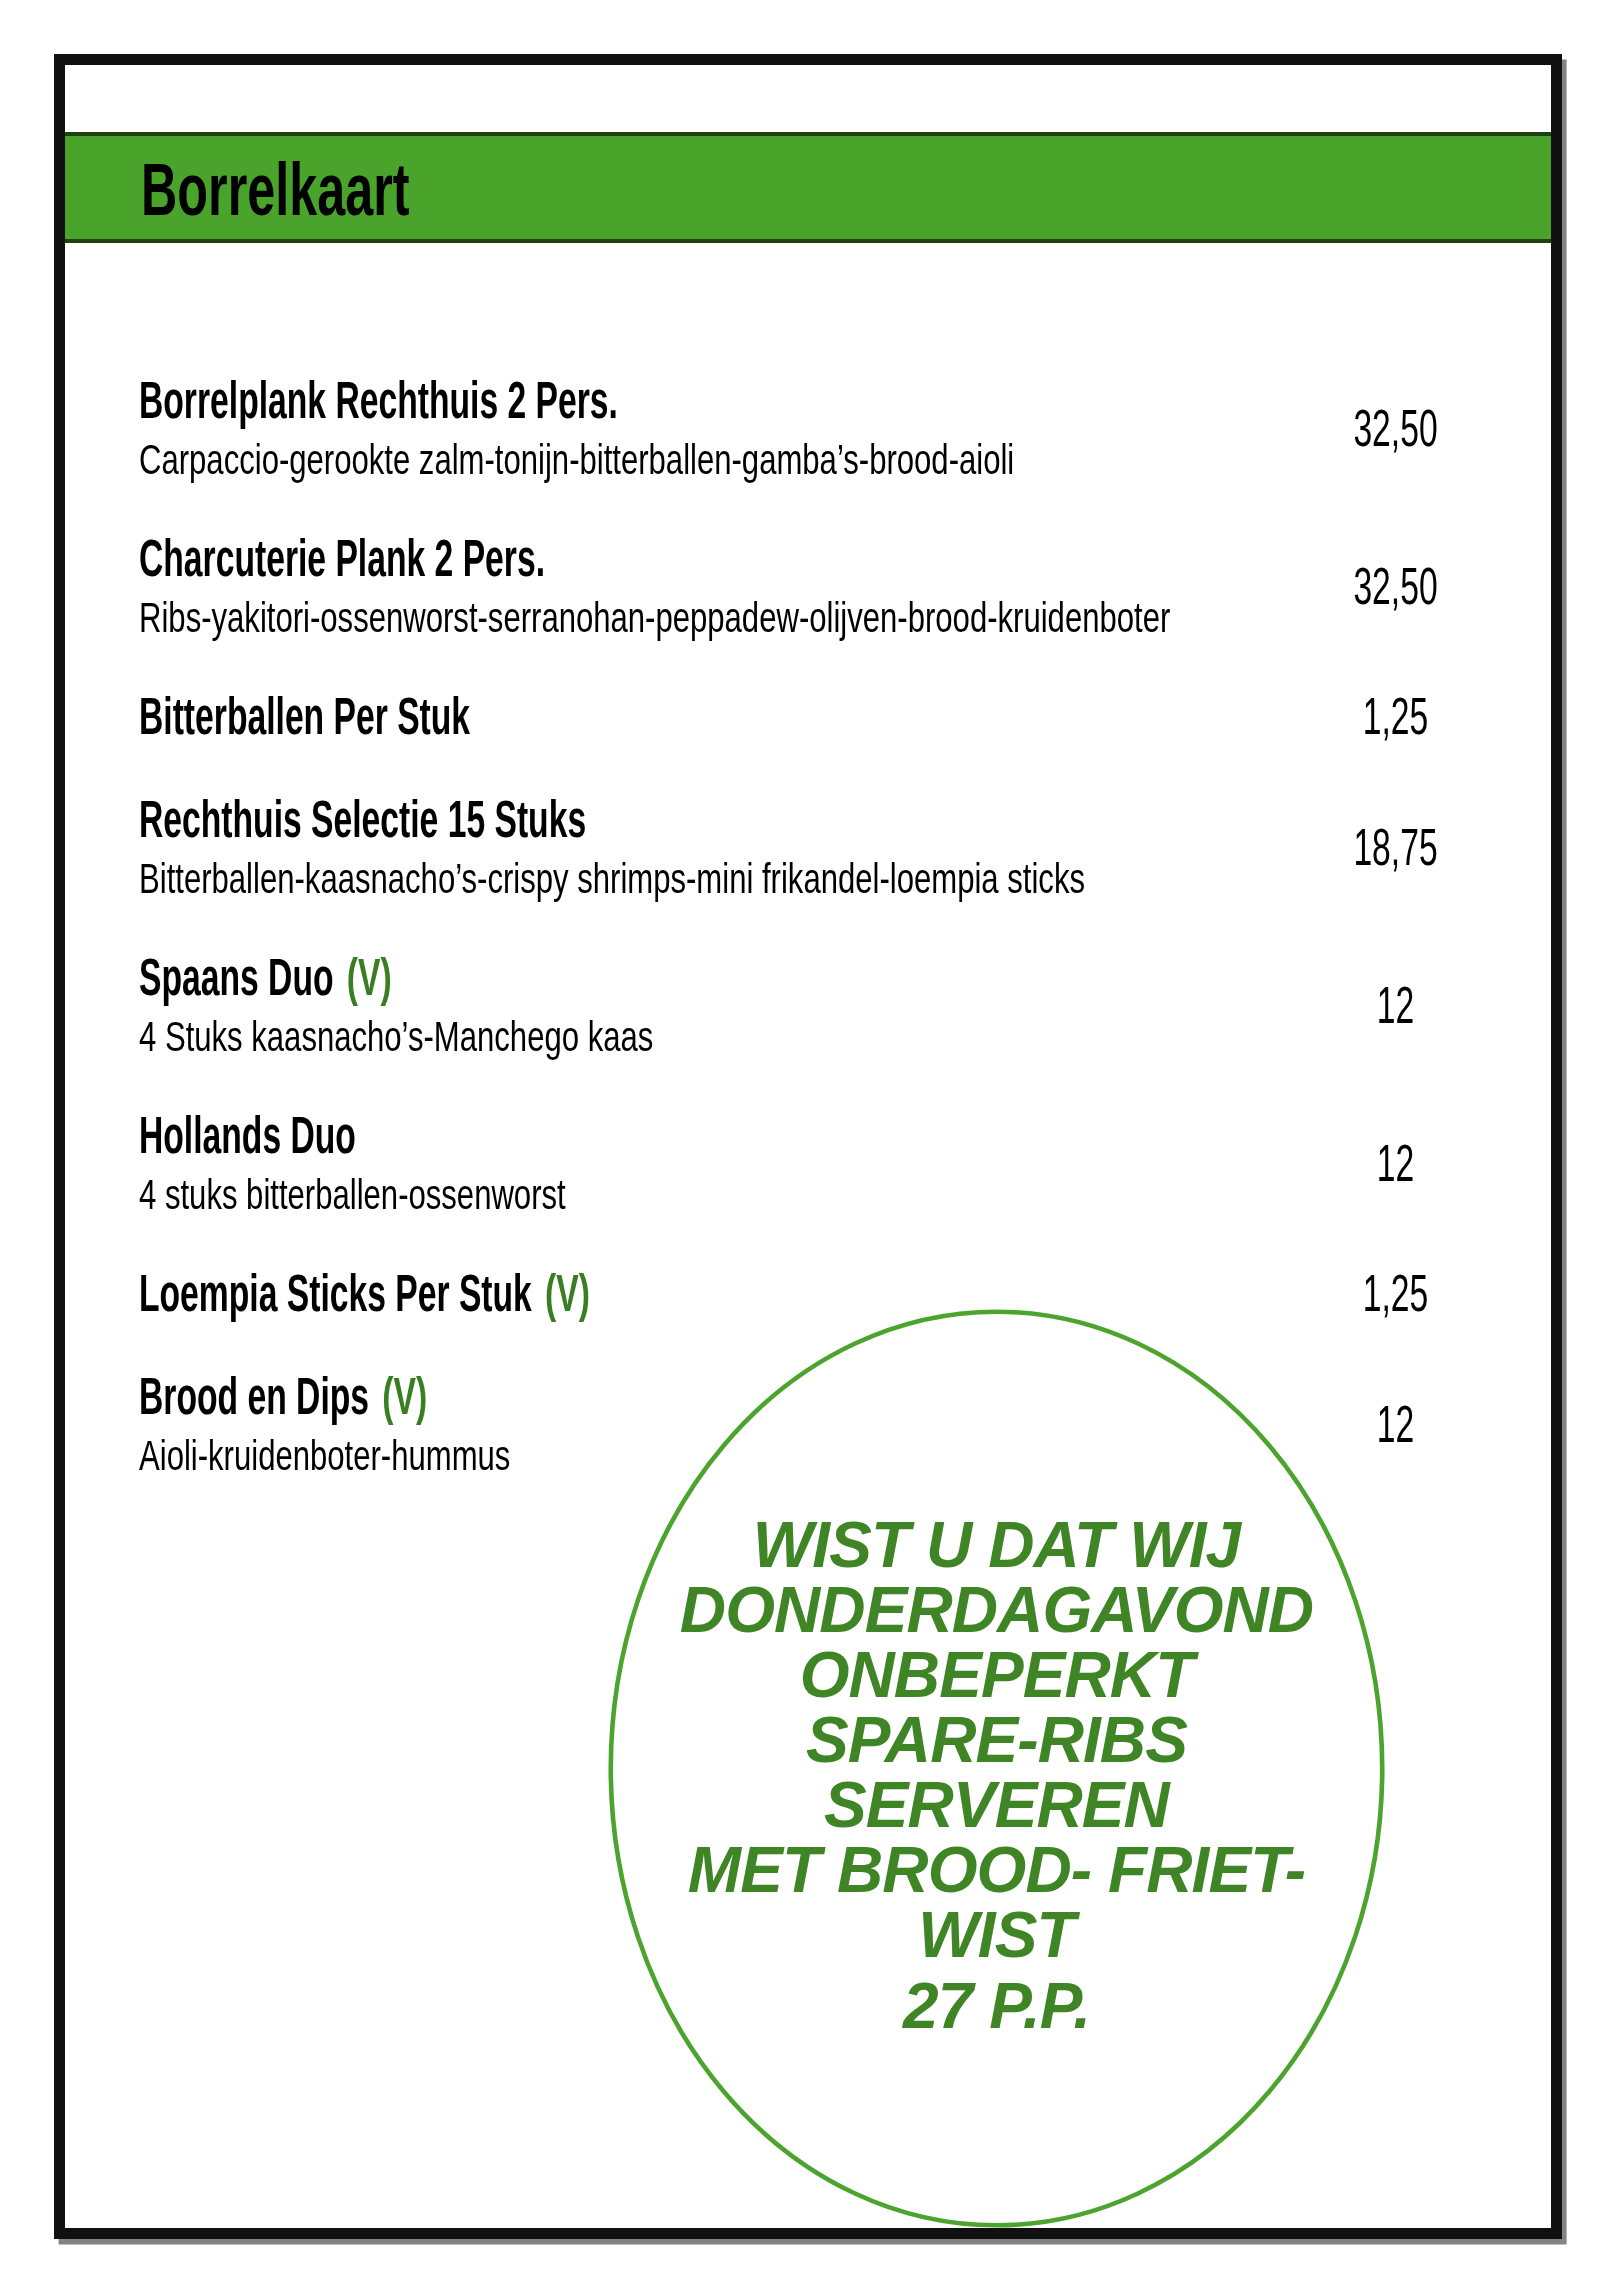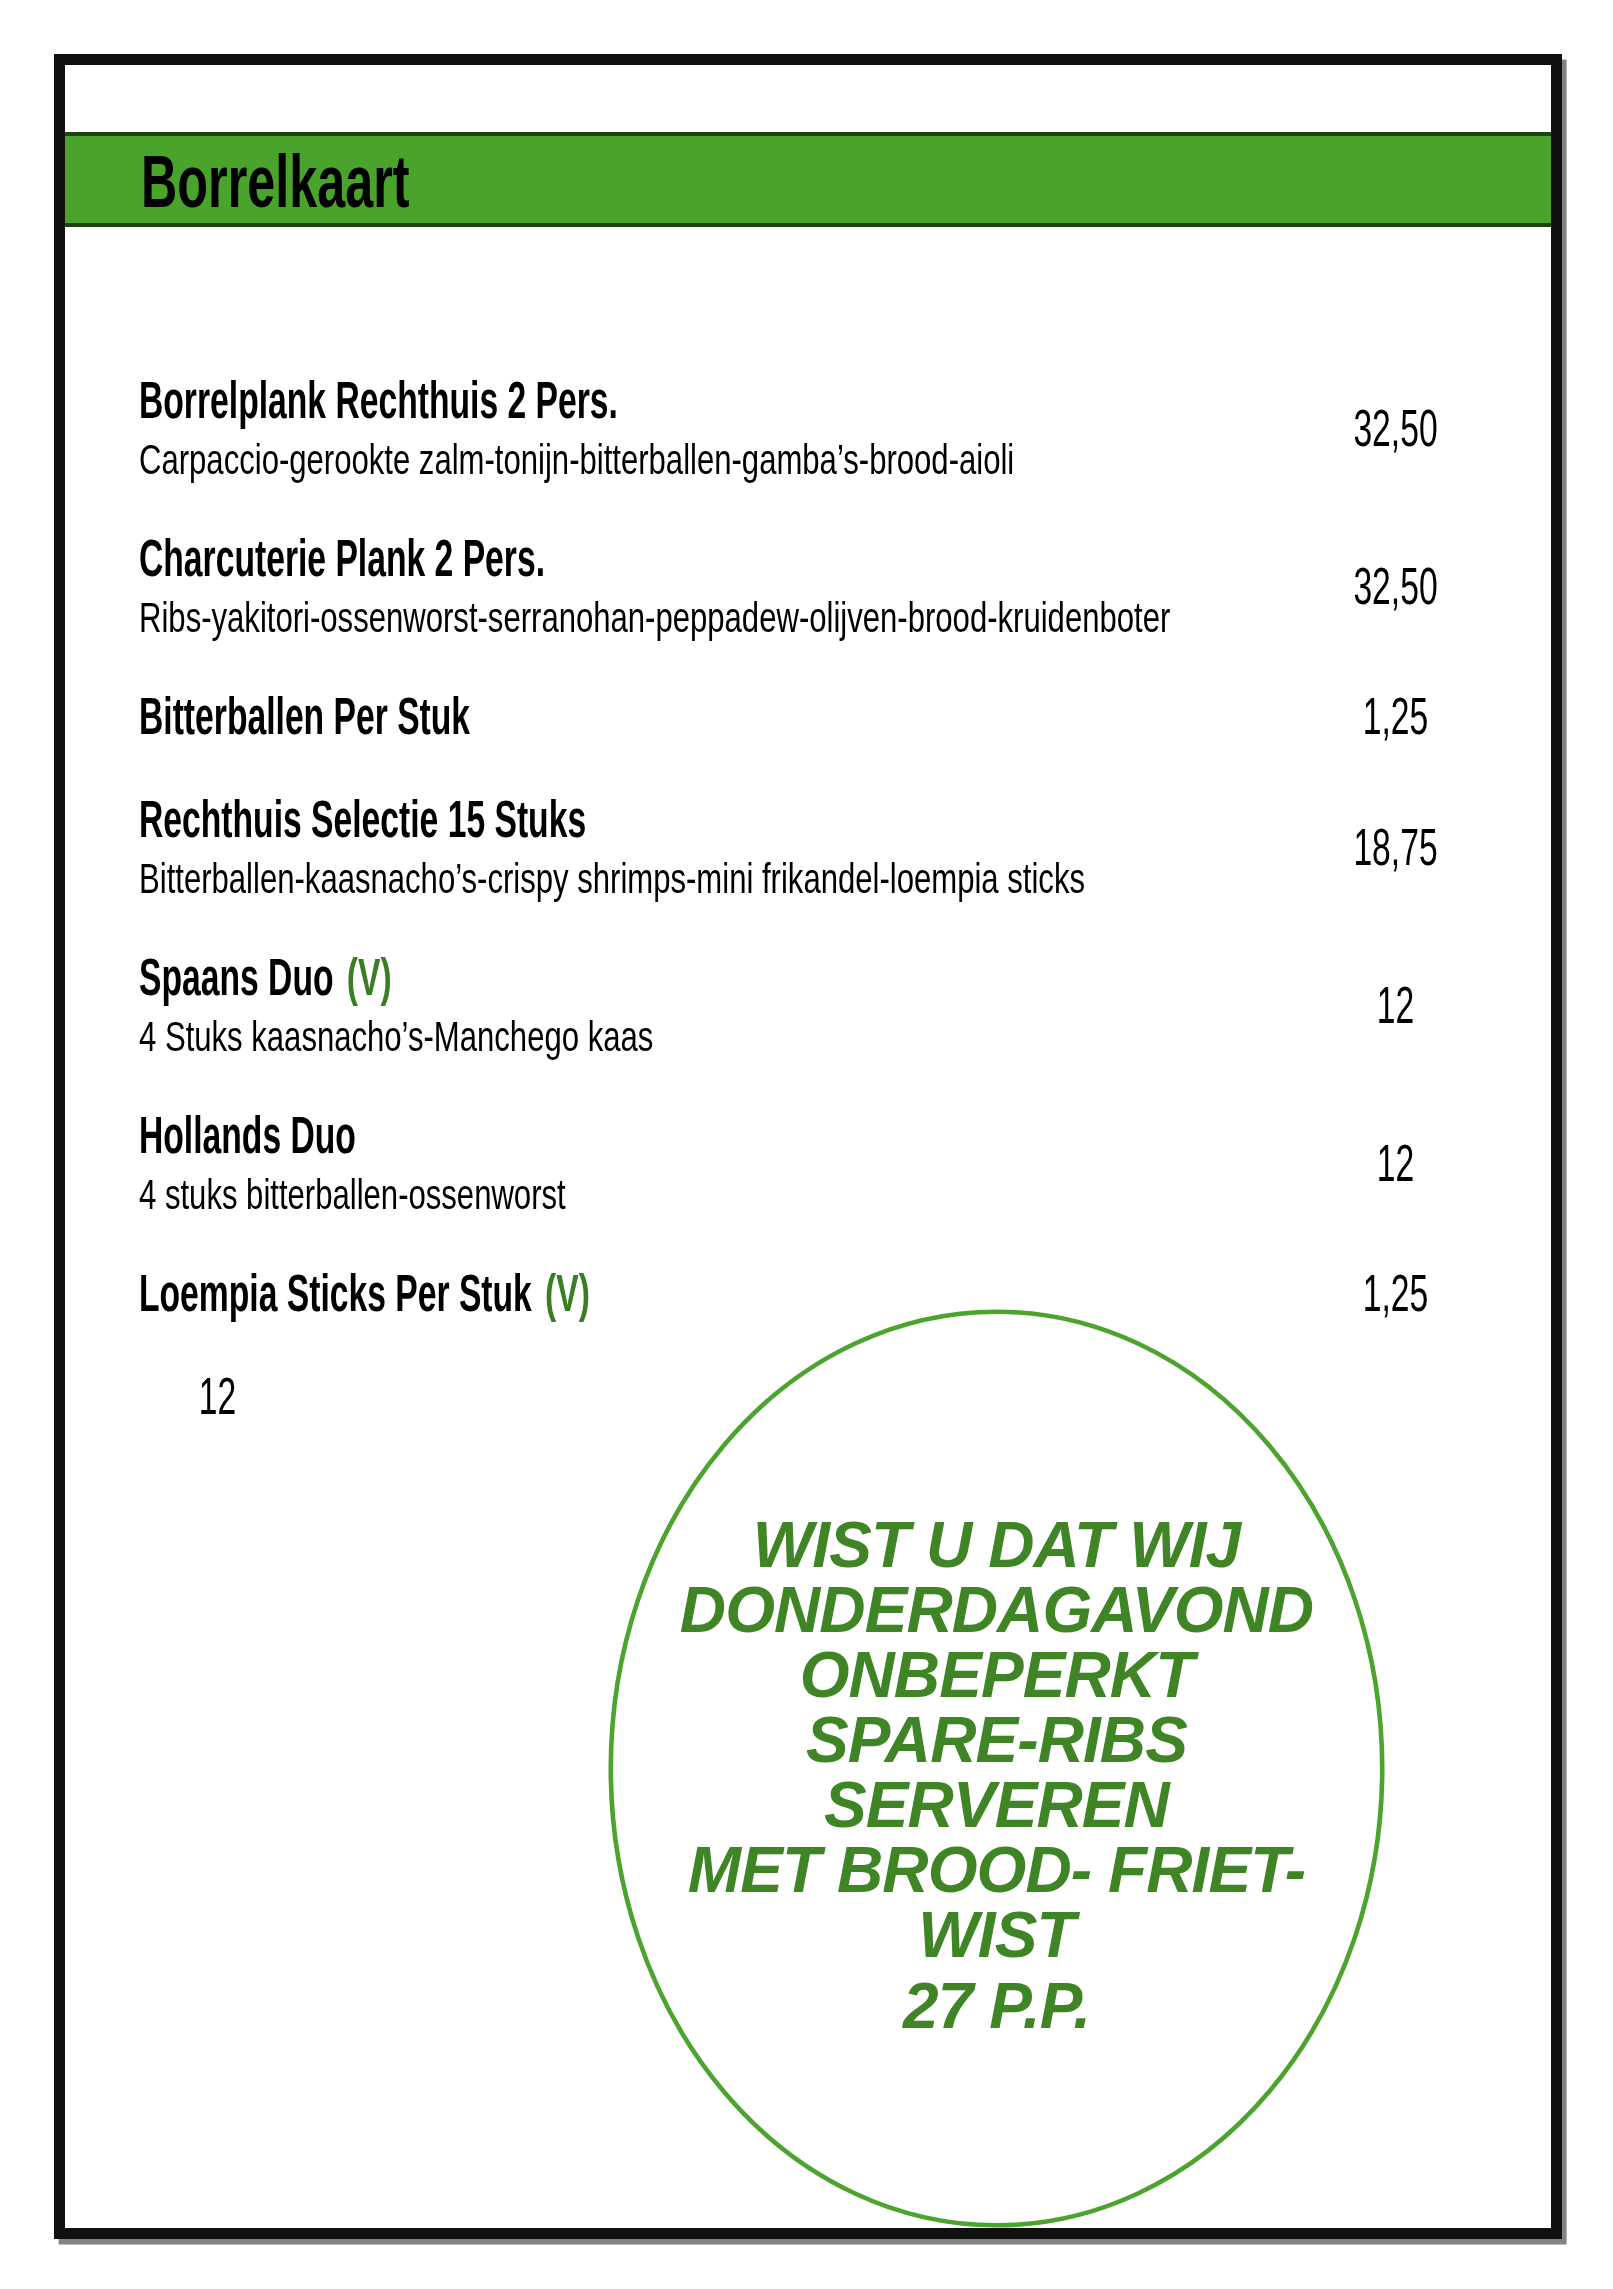--- a/index.html
+++ b/index.html
@@ -26,21 +26,21 @@
     left:54px;top:54px;
     width:1508px;height:2185px;
     border:11px solid var(--frame-black);
     box-shadow:4.6px 5.5px 0 rgba(90,90,90,.75);
     background:#ffffff;
   }
   
   .header-bar{
     position:absolute;
     left:0;top:67px;
-    width:100%;height:95px;
+    width:100%;height:111px;
     background:var(--bar-green);
     border-top:4.6px solid var(--bar-border-green);
     border-bottom:4.6px solid var(--bar-border-green);
     display:flex;align-items:center;
   }
   .page-title{
     font-size:74px;
     font-weight:700;
     line-height:1;
     padding-top:5.5px;
@@ -191,20 +191,26 @@
     <div class="item-left">
       <div class="item-name-line">
         <span>Loempia Sticks Per Stuk</span><span class="veg-badge">(V)</span>
       </div>
 
     </div>
     <div class="item-price">1,25</div>
   </div>
 
   <div class="item-row">
+    <div class="item-left">
+      <div class="item-name-line">
+        <span>Brood en Dips</span><span class="veg-badge">(V)</span>
+      </div>
+      <div class="item-desc">Aioli-kruidenboter-hummus</div>
+    </div>
     <div class="item-price">12</div>
   </div>
 </div>
 
   <svg class="promo-ellipse" viewBox="0 0 842 998" width="777" height="921">
     <ellipse cx="421" cy="499" rx="418" ry="495" fill="none" stroke="currentColor" stroke-width="5"></ellipse>
   </svg>
 
   <div class="promo-text">
   <div class="promo-line">WIST U DAT WIJ</div>

